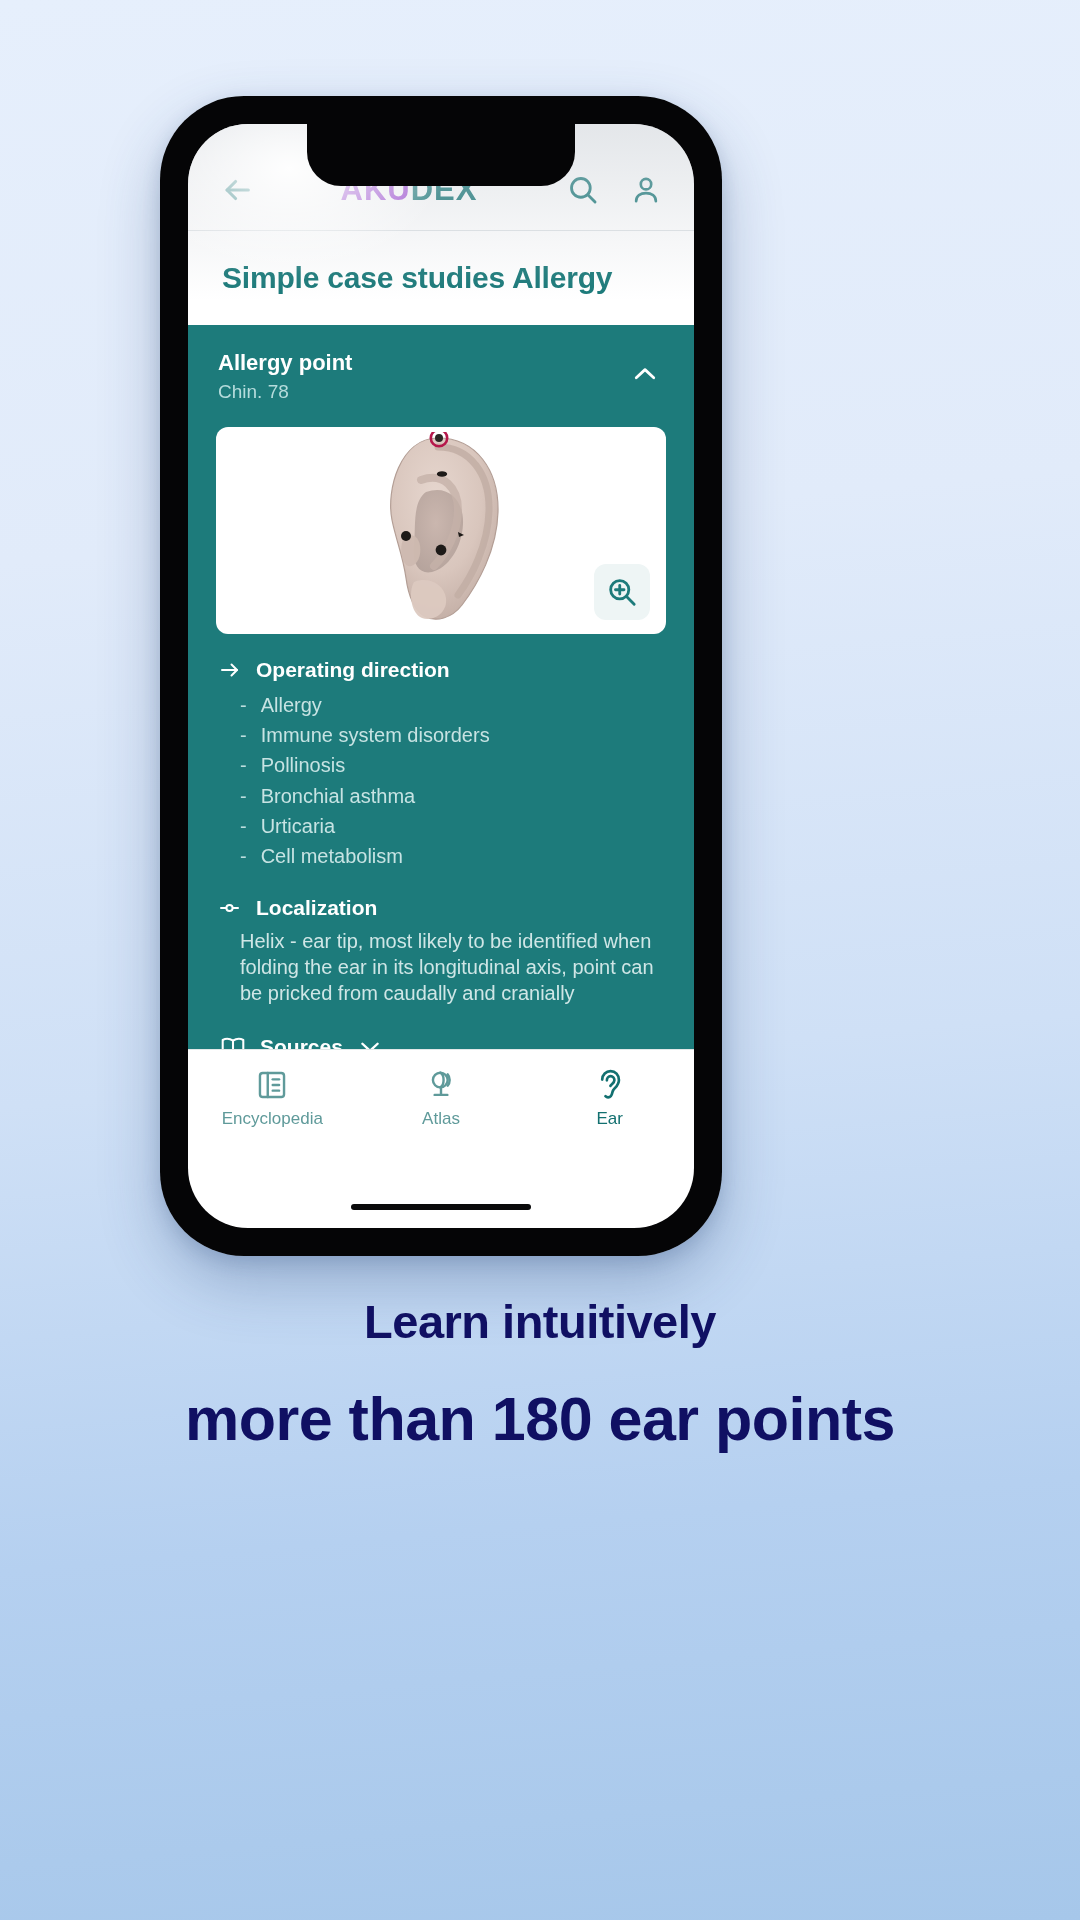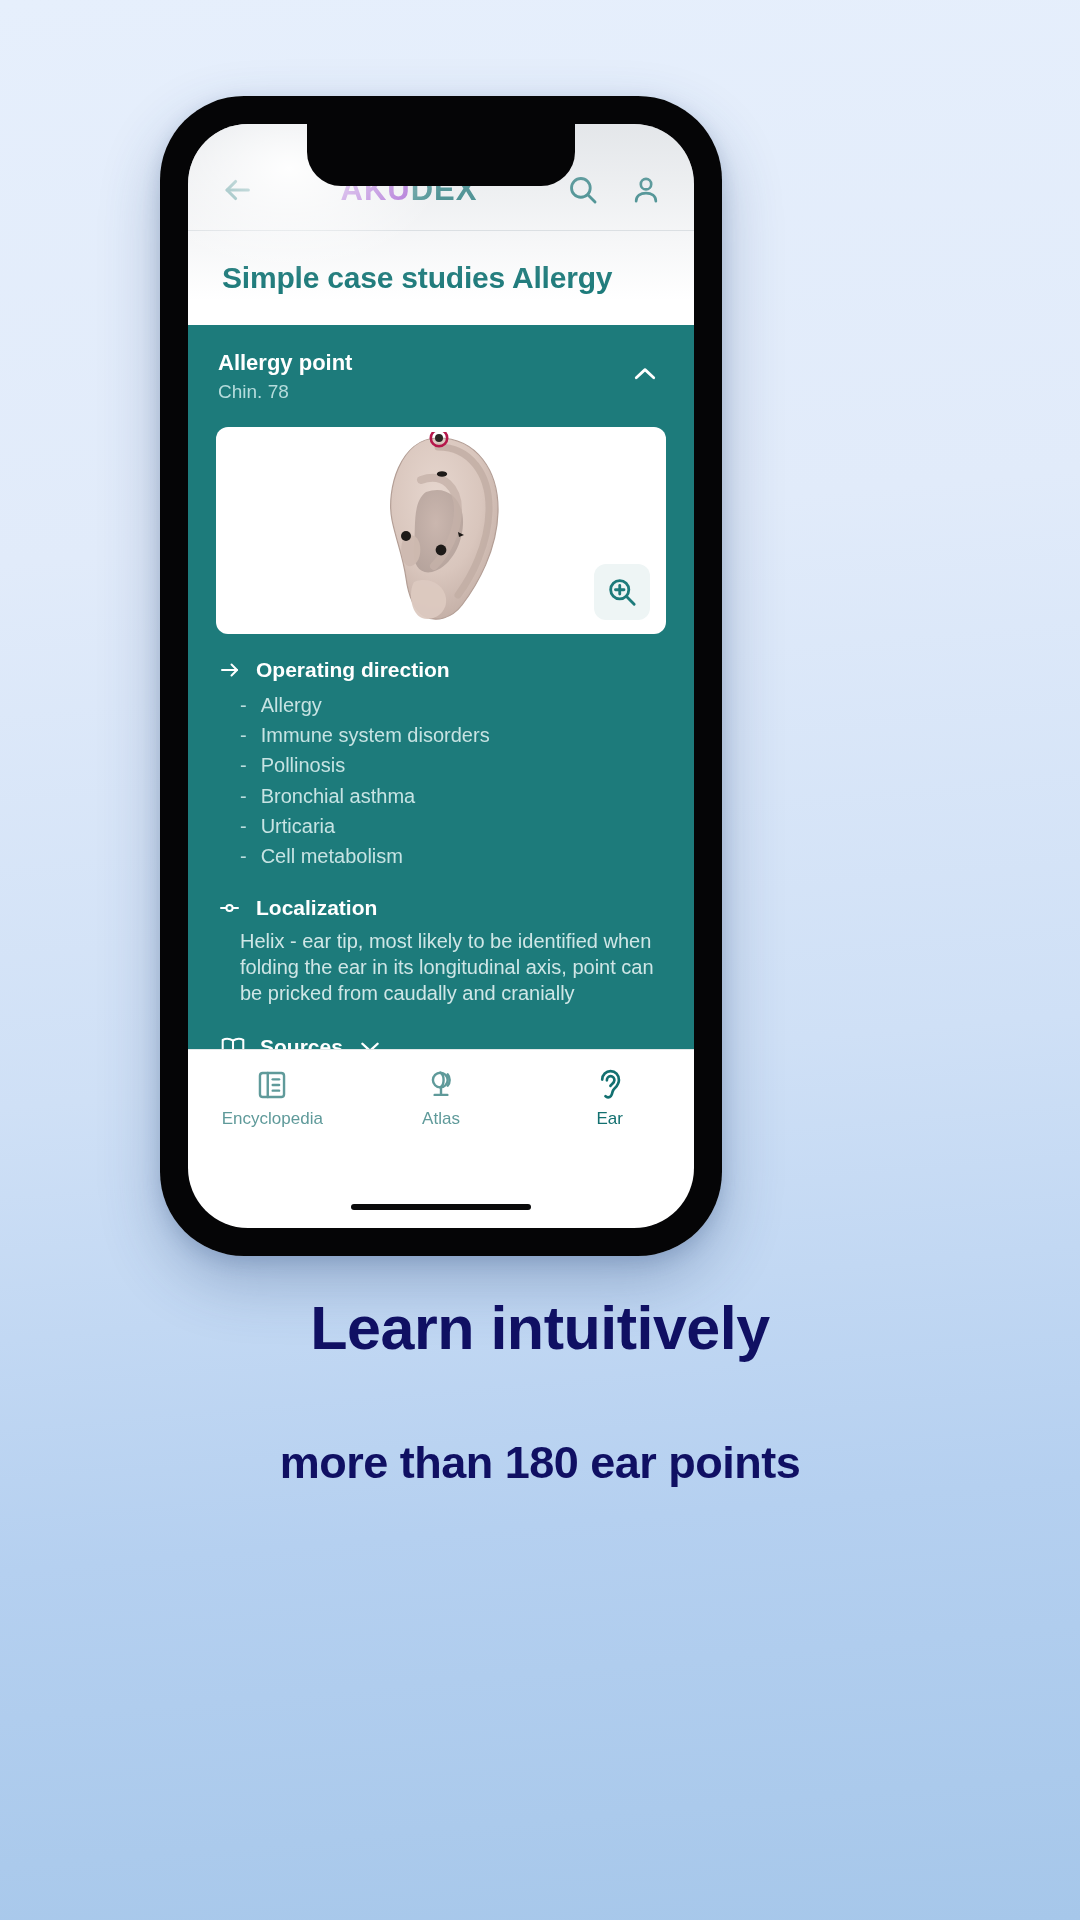--- a/index.html
+++ b/index.html
@@ -248,22 +248,22 @@
     left: 0;
     right: 0;
     top: 1298px;
     text-align: center;
   }
   .mk-line {
     color: #101063;
     font-weight: bold;
     letter-spacing: -0.5px;
   }
-  .mk-line-1 { font-size: 61px; line-height: 1.0; }
-  .mk-line-2 { font-size: 45px; line-height: 1.0; margin-top: 81px; }
+  .mk-line-1 { font-size: 47px; line-height: 1.0; }
+  .mk-line-2 { font-size: 61px; line-height: 1.0; margin-top: 44px; }
 </style>
 </head>
 <body>
 
 <div class="phone-wrap">
   <div class="phone-shadow"></div>
   <div class="phone-body"></div>
 
   <div class="phone-screen">
     <div class="notch"></div>

